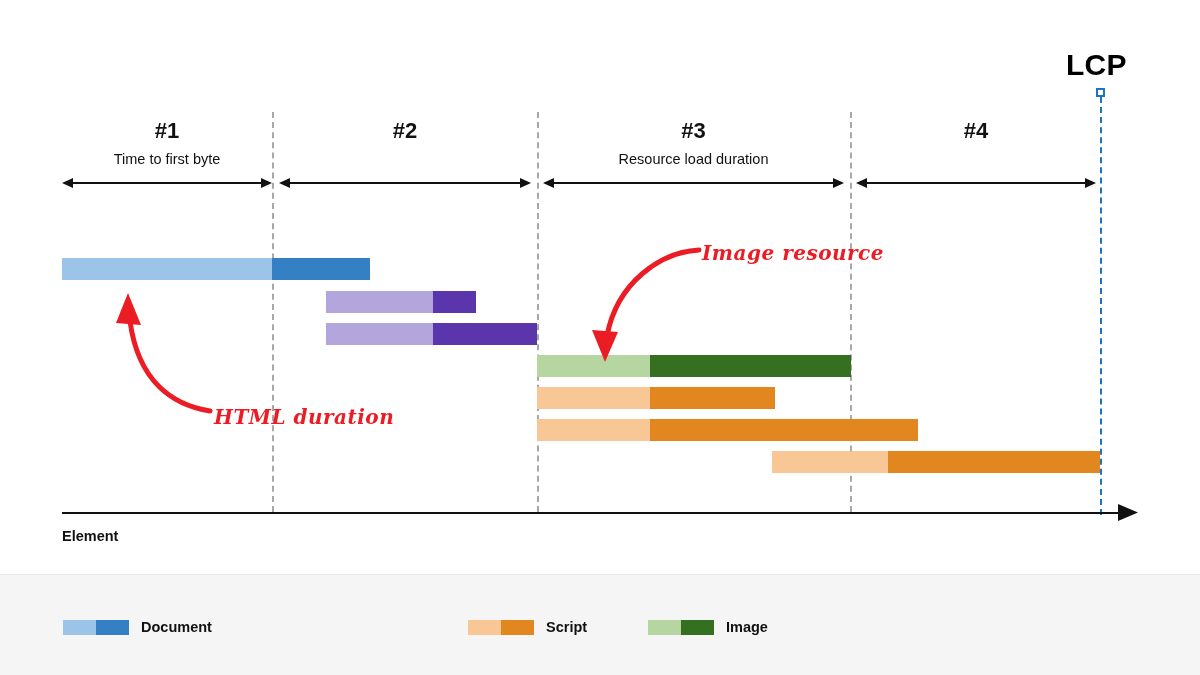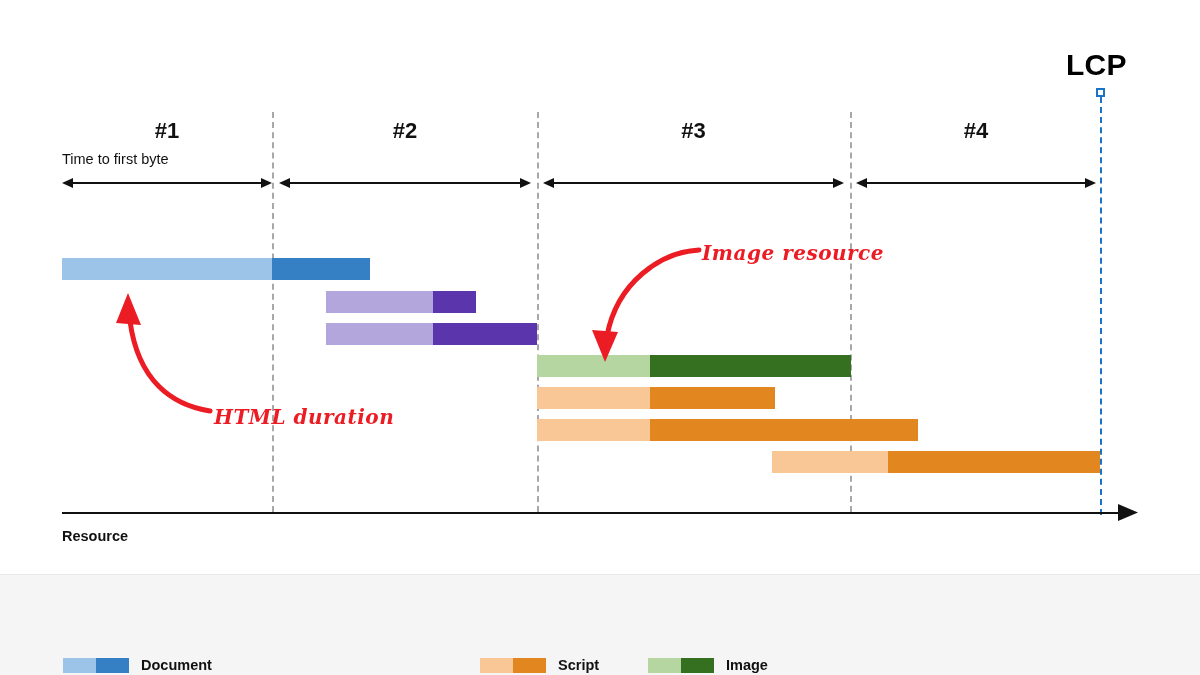--- a/index.html
+++ b/index.html
@@ -29,21 +29,21 @@
   .lcp-label{
     position:absolute;font-size:30px;font-weight:bold;color:#000;
     letter-spacing:0.2px;white-space:nowrap;
   }
 
   .phase-num{
     position:absolute;text-align:center;font-size:22px;font-weight:bold;color:#111;
     white-space:nowrap;
   }
   .phase-name{
-    position:absolute;text-align:left;font-size:14.5px;color:#111;white-space:nowrap;
+    position:absolute;text-align:center;font-size:14.5px;color:#111;white-space:nowrap;
   }
   .phase-arrow{position:absolute;height:16px;}
 
   .bar{position:absolute;height:22px;display:flex;}
   .seg{height:100%;}
 
   .axis-line{position:absolute;height:0;border-top:2.5px solid #111;}
   .axis-arrow{position:absolute;}
   .axis-label{position:absolute;font-size:14.5px;font-weight:bold;color:#111;}
 
@@ -54,21 +54,21 @@
     font-size:20px;white-space:nowrap;
     letter-spacing:0.5px;
   }
   .annot-arrow{position:absolute;}
 
   
   .legend{
     position:absolute;left:0;top:574px;width:1200px;height:101px;
     background:#f5f5f5;border-top:1px solid #e8e8e8;
   }
-  .legend-item{position:absolute;top:616px;display:flex;align-items:center;height:22px;margin-top:38px;}
+  .legend-item{position:absolute;top:616px;display:flex;align-items:center;height:22px;}
   .legend-swatches{display:flex;height:15px;width:66px;}
   .legend-swatches i{display:block;width:33px;height:100%;}
   .legend-label{
     margin-left:12px;font-size:14.5px;font-weight:bold;color:#111;white-space:nowrap;
   }
 </style>
 </head>
 <body>
 
 <div id="stage">
@@ -92,20 +92,21 @@
     </svg>
 
     <div class="phase-num" style="left:279px;top:118px;width:252px;">#2</div>
     <svg class="phase-arrow" style="left:279px;top:175px;width:252px;height:16px;" viewBox="0 0 252 16" preserveAspectRatio="none">
       <line x1="8" y1="8" x2="244" y2="8" stroke="#111" stroke-width="2.2"></line>
       <polygon points="0,8 11,3 11,13" fill="#111"></polygon>
       <polygon points="252,8 241,3 241,13" fill="#111"></polygon>
     </svg>
 
     <div class="phase-num" style="left:543px;top:118px;width:301px;">#3</div>
+    <div class="phase-name" style="left:543px;top:151px;width:301px;">Resource load duration</div>
     <svg class="phase-arrow" style="left:543px;top:175px;width:301px;height:16px;" viewBox="0 0 301 16" preserveAspectRatio="none">
       <line x1="8" y1="8" x2="293" y2="8" stroke="#111" stroke-width="2.2"></line>
       <polygon points="0,8 11,3 11,13" fill="#111"></polygon>
       <polygon points="301,8 290,3 290,13" fill="#111"></polygon>
     </svg>
 
     <div class="phase-num" style="left:856px;top:118px;width:240px;">#4</div>
     <svg class="phase-arrow" style="left:856px;top:175px;width:240px;height:16px;" viewBox="0 0 240 16" preserveAspectRatio="none">
       <line x1="8" y1="8" x2="232" y2="8" stroke="#111" stroke-width="2.2"></line>
       <polygon points="0,8 11,3 11,13" fill="#111"></polygon>
@@ -156,36 +157,36 @@
     <svg class="annot-arrow" style="left:575px;top:240px;width:130px;height:125px;" viewBox="0 0 130 125">
       <path d="M124,10 C86,12 42,42 32,96" stroke="#ec1c24" stroke-width="5" fill="none" stroke-linecap="round"></path>
       <polygon points="30,122 17,90 43,92" fill="#ec1c24"></polygon>
     </svg>
     <div class="annot-text" style="left:702px;top:241px;">Image resource</div>
 
     <div class="axis-line" style="left:62px;top:512px;width:1063px;"></div>
     <svg class="axis-arrow" style="left:1118px;top:504px;width:20px;height:17px;" viewBox="0 0 20 17">
       <polygon points="20,8.5 0,0 0,17" fill="#111"></polygon>
     </svg>
-    <div class="axis-label" style="left:62px;top:528px;">Resource</div>
+    <div class="axis-label" style="left:62px;top:528px;">Element</div>
 
   </div>
 
   <div class="legend"></div>
 
   <div class="legend-item" style="left:63px;">
     <span class="legend-swatches">
       <i style="background:#9cc3e8;"></i>
       <i style="background:#3580c4;"></i>
     </span>
     <span class="legend-label">Document</span>
   </div>
 
 
-  <div class="legend-item" style="left:480px;text-align:center;">
+  <div class="legend-item" style="left:468px;text-align:center;">
     <span class="legend-swatches">
       <i style="background:#f9c795;"></i>
       <i style="background:#e2861f;"></i>
     </span>
     <span class="legend-label">Script</span>
   </div>
 
   <div class="legend-item" style="left:648px;">
     <span class="legend-swatches">
       <i style="background:#b5d6a0;"></i>

